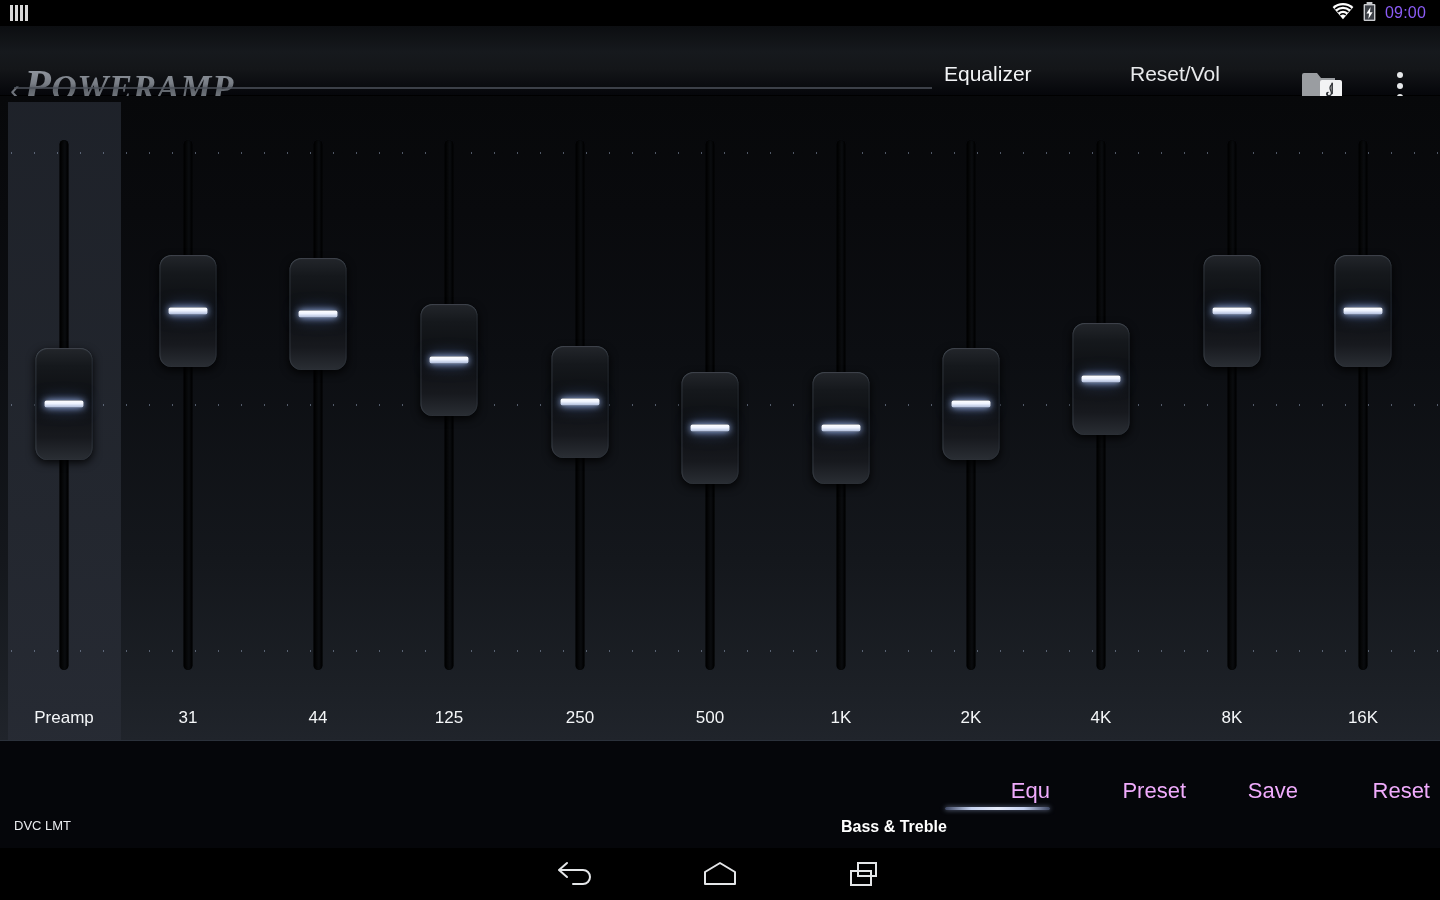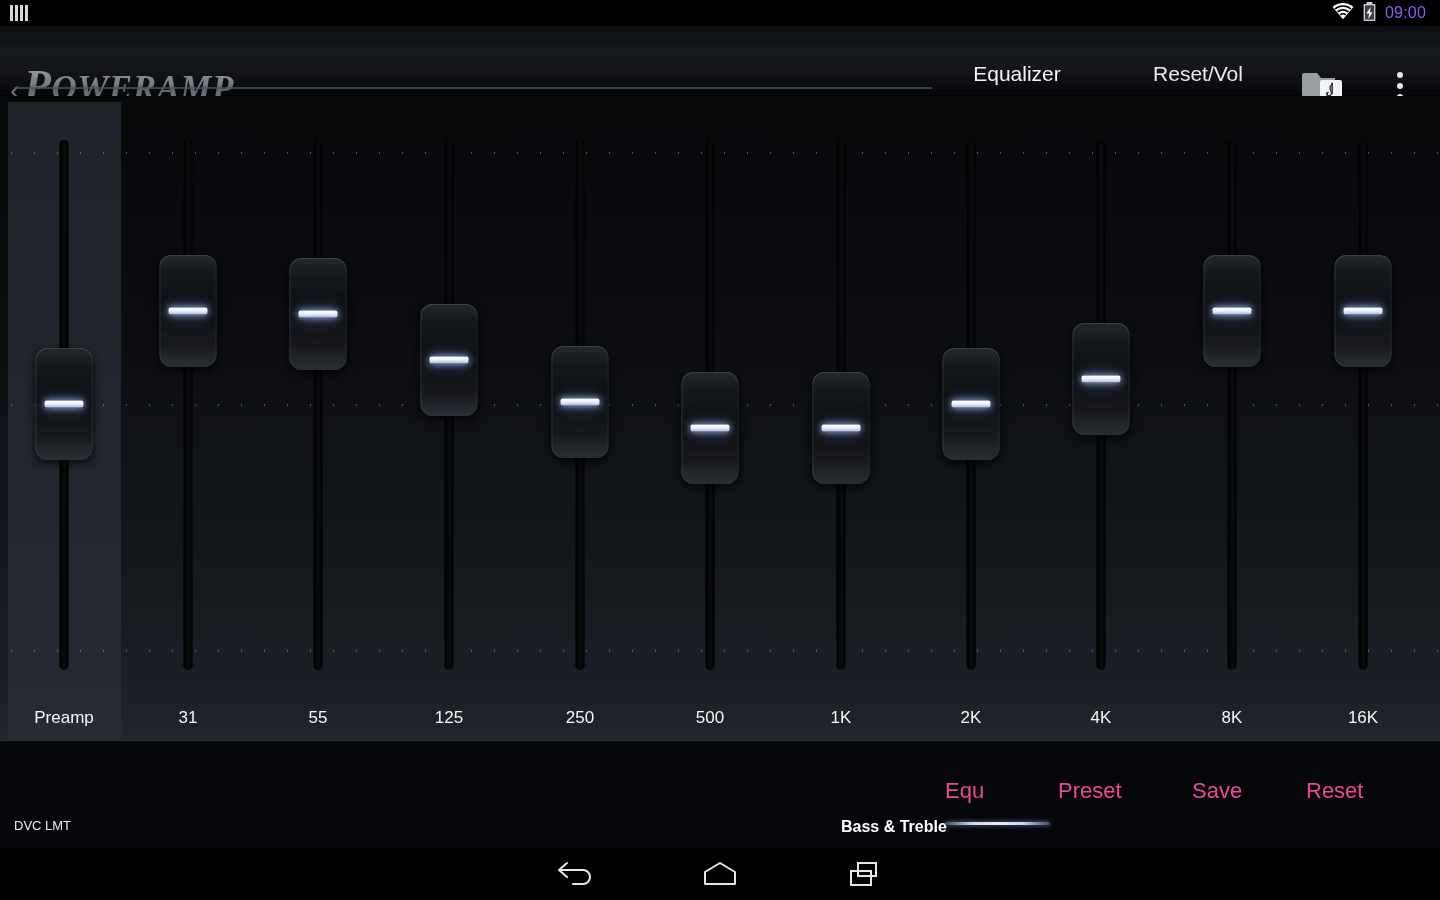--- a/index.html
+++ b/index.html
@@ -34,21 +34,21 @@
     font-family:"Liberation Serif", serif;
     font-style:italic; font-weight:bold; font-size:35px; line-height:1;
     letter-spacing:.5px;
     background:linear-gradient(to bottom,#9aa0a8 0%,#787d85 45%,#5c6168 55%,#8c9199 100%);
     -webkit-background-clip:text; background-clip:text; color:transparent;
   }
   #brand .word .cap{ font-size:44px; }
 
   .abtab{
     position:absolute; top:36px; font-size:21px; color:#f2f4f6;
-    padding-bottom:23px; text-align:center; cursor:pointer;
+    padding-bottom:23px; text-align:left; cursor:pointer;
   }
   #tab-equalizer{ left:944px; width:146px; }
   #tab-tonevol{ left:1130px; width:136px; }
   .abtab.inactive{ color:#e8eaec; }
   .abtab .ul{
     position:absolute; left:0; right:0; bottom:0; height:3px; border-radius:2px;
     background:linear-gradient(to right,#4a5470,#cfd9f2 22%,#e9eefc 50%,#cfd9f2 78%,#4a5470);
     box-shadow:0 0 5px rgba(190,210,255,.55);
   }
 
@@ -116,22 +116,22 @@
   
   #bottombar{
     position:absolute; left:0; top:740px; width:1440px; height:108px;
     background:#05060a; border-top:1px solid #2b313b;
   }
   #curvebox{ position:absolute; left:0; top:0; width:945px; height:108px; cursor:pointer; }
   #lbl-dvc{ position:absolute; left:14px; top:818px; font-size:13px; color:#e9ebee; }
   #lbl-bass{ position:absolute; left:841px; top:818px; font-size:16px; font-weight:bold; color:#fff; }
 
   .botbtn{
-    position:absolute; top:778px; font-size:22px; color:#ec4899;
-    text-align:left; padding-bottom:21px; cursor:pointer;
+    position:absolute; top:778px; font-size:22px; color:#f0abfc;
+    text-align:right; padding-bottom:6px; cursor:pointer;
   }
   #btn-equ{ left:945px; width:105px; }
   #btn-preset{ left:1058px; width:128px; }
   #btn-save{ left:1192px; width:106px; }
   #btn-reset{ left:1306px; width:124px; }
   .botbtn .ul{
     position:absolute; left:0; right:0; bottom:0; height:3px; border-radius:2px;
     background:linear-gradient(to right,#3c4560,#c6d2f0 25%,#e8edfb 50%,#c6d2f0 75%,#3c4560);
     box-shadow:0 0 5px rgba(185,205,255,.55);
   }
@@ -231,21 +231,21 @@
         <div class="bandlabel">Preamp</div>
       </div>
       <div class="slot" style="left: 138px;">
         <div class="track"></div>
         <div class="thumb" style="top: 215px;"></div>
         <div class="bandlabel">31</div>
       </div>
       <div class="slot" style="left: 268px;">
         <div class="track"></div>
         <div class="thumb" style="top: 218px;"></div>
-        <div class="bandlabel">55</div>
+        <div class="bandlabel">44</div>
       </div>
       <div class="slot" style="left: 399px;">
         <div class="track"></div>
         <div class="thumb" style="top: 264px;"></div>
         <div class="bandlabel">125</div>
       </div>
       <div class="slot" style="left: 530px;">
         <div class="track"></div>
         <div class="thumb" style="top: 306px;"></div>
         <div class="bandlabel">250</div>

